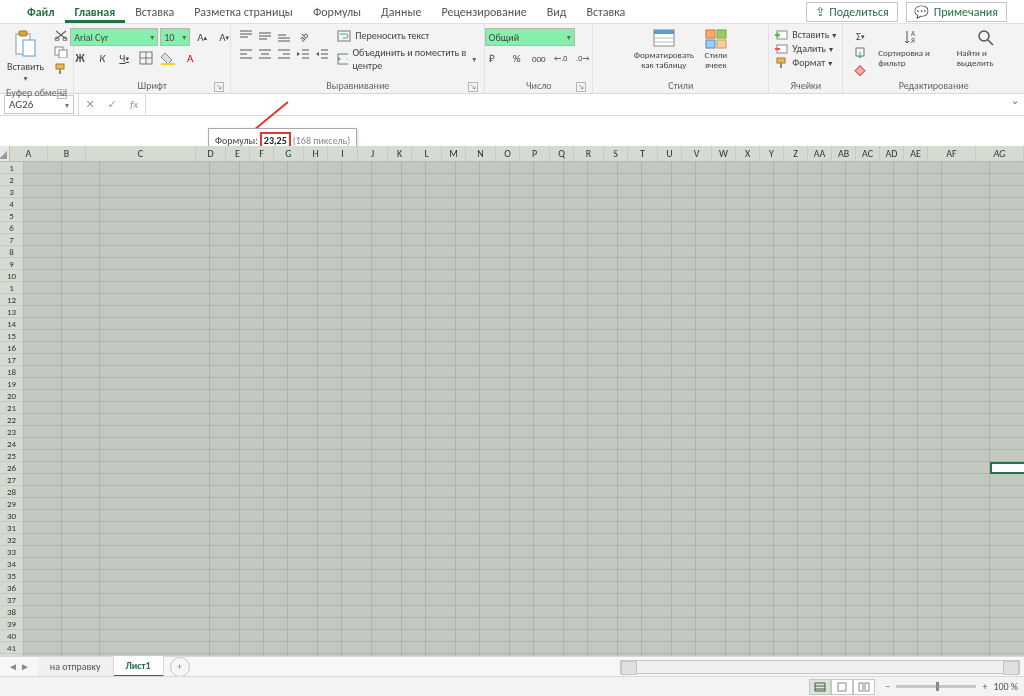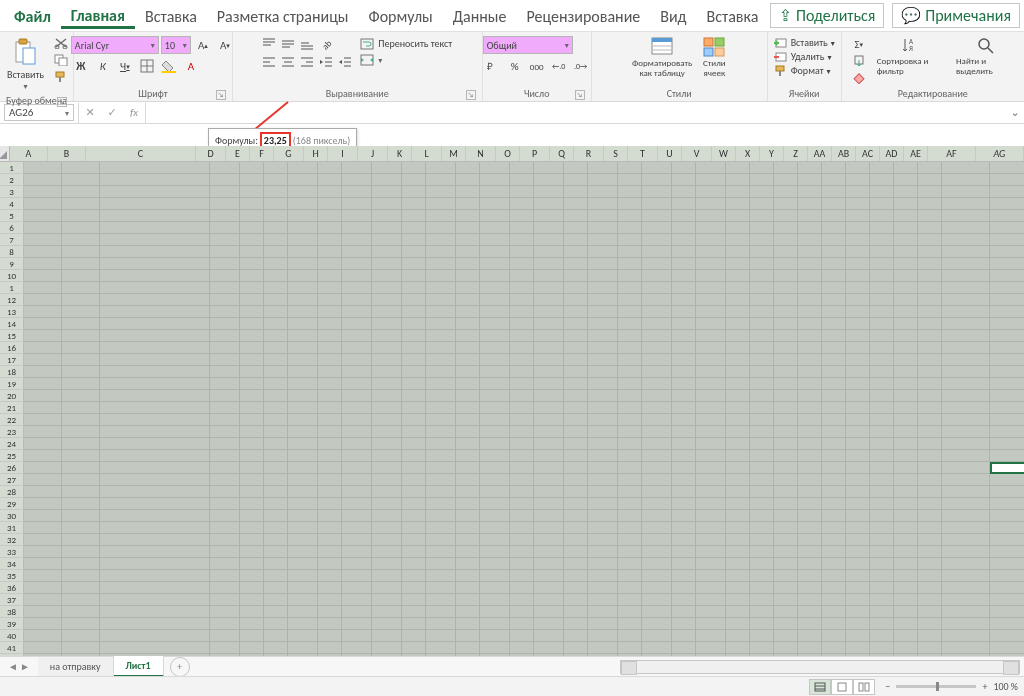--- a/index.html
+++ b/index.html
@@ -10,24 +10,24 @@
     width: 1024px;
     height: 696px;
     overflow: hidden;
     color: #444;
     position: relative;
   }
   
   .tabs {
     display: flex;
     align-items: center;
-    height: 32px;
-    padding: 0 4px;
+    height: 24px;
+    padding: 0 17px;
     border-bottom: 1px solid #e1e1e1;
-    font-size: 16px;
+    font-size: 12px;
   }
   .tabs .tab {
     padding: 4px 10px 3px;
     cursor: pointer;
     color: #555;
   }
   .tabs .tab.file { color: #217346; font-weight: 600; }
   .tabs .tab.active {
     color: #217346;
     font-weight: 600;
@@ -88,21 +88,21 @@
   .big-btn {
     display:flex; flex-direction:column; align-items:center;
     font-size:10px; color:#444; padding:2px 4px;
   }
   .big-btn svg { margin-bottom:2px; }
   .mini-col { display:flex; flex-direction:column; gap:3px; }
   .mini-btn { width:18px; height:14px; display:flex; align-items:center; justify-content:center; }
   
   .font-row1 { display:flex; gap:2px; align-items:center; }
   .combo {
-    border:1px solid #b6b6b6; background:#f0abfc; height:18px;
+    border:1px solid #b6b6b6; background:#86efac; height:18px;
     font-size:10px; display:flex; align-items:center; padding:0 3px;
   }
   .combo .dd { margin-left:auto; font-size:8px; color:#666; }
   .font-row2 { display:flex; gap:2px; margin-top:3px; align-items:center;}
   .ico-btn {
     width:20px; height:18px; display:flex; align-items:center; justify-content:center;
     font-size:11px; color:#444;
   }
   .bold{font-weight:bold;} .ital{font-style:italic;} .under{text-decoration:underline;}
   
@@ -119,21 +119,21 @@
   .sty-btn span{text-align:center;white-space:pre;}
   
   .cells-col{display:flex;flex-direction:column;gap:1px;font-size:10px;}
   .cells-col div{display:flex;align-items:center;gap:3px;padding:0 2px;}
   
   .ed-left{display:flex;flex-direction:column;gap:1px;}
   .ed-left div{width:22px;height:16px;display:flex;align-items:center;justify-content:center;}
   .ed-big{display:flex;flex-direction:column;align-items:center;font-size:9px;line-height:1.1;padding:0 3px;}
   
   .fbar {
-    display:flex; align-items:center; height:22px;
+    display:flex; height:22px;
     border-bottom:1px solid #d9d9d9;
   }
   .name-box {
     width:70px; border:1px solid #c6c6c6; margin:1px 4px;
     font-size:11px; padding:1px 4px; display:flex; align-items:center;
   }
   .name-box .dd{margin-left:auto;font-size:8px;color:#777;}
   .fx-btns{display:flex;border:1px solid #d9d9d9;border-top:none;border-bottom:none;}
   .fx-btns div{width:22px;height:20px;display:flex;align-items:center;justify-content:center;color:#999;font-size:11px;}
   .formula-input{flex:1;height:20px;border:none;padding:0 6px;font-size:11px;}
@@ -381,20 +381,21 @@
               <rect x="1" y="1" width="12" height="10" fill="none" stroke="#777"></rect>
               <path d="M3 4 h6 a2 2 0 0 1 0 4 h-3" fill="none" stroke="#4a8"></path>
             </svg>
             <span>Переносить текст</span>
           </div>
         <div>
             <svg width="14" height="12">
               <rect x="1" y="1" width="12" height="10" fill="none" stroke="#777"></rect>
               <path d="M4 6 L1 4 L1 8 Z M10 6 L13 4 L13 8 Z" fill="#4a8"></path>
             </svg>
+            <span>Объединить и поместить в центре</span>
             <span style="font-size:8px;color:#666">▾</span>
           </div>
       </div>
     </div>
     <div class="group-label"><span>Выравнивание</span><span class="dialog-launch">↘</span></div>
   </div>
 
   <div class="group" style="min-width:100px">
     <div class="num-col">
       <div class="combo" style="width:90px">

